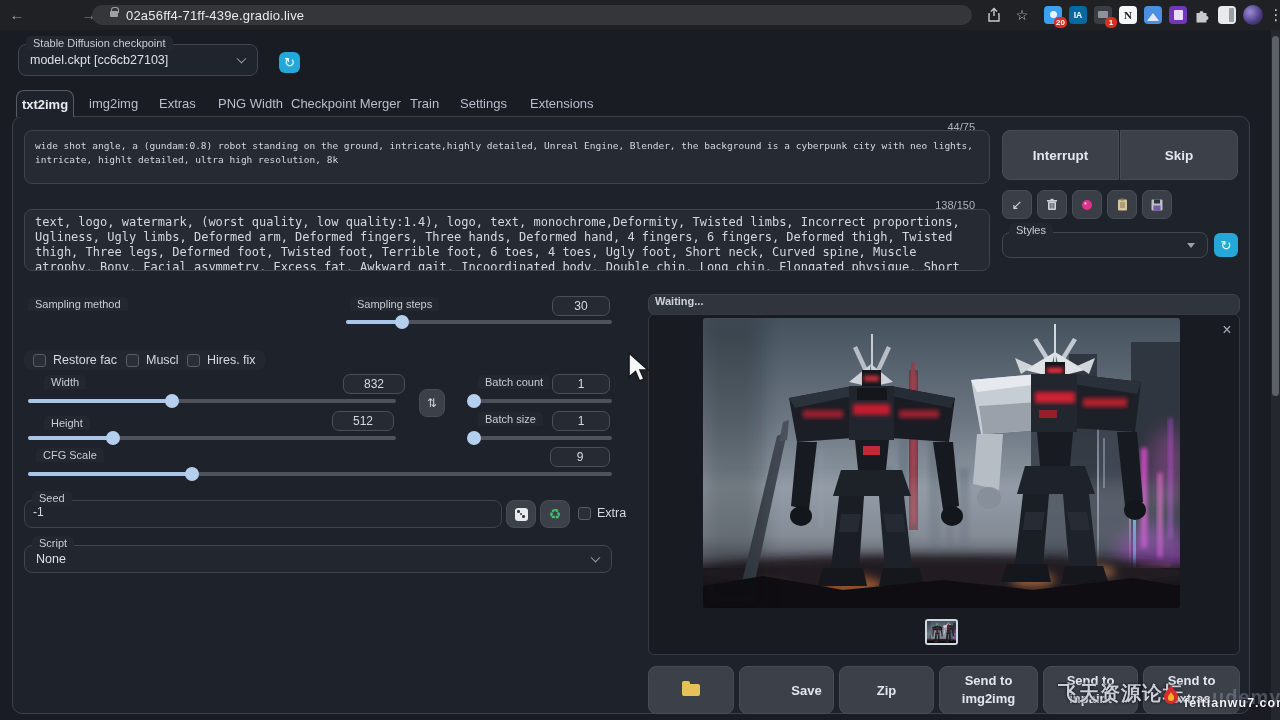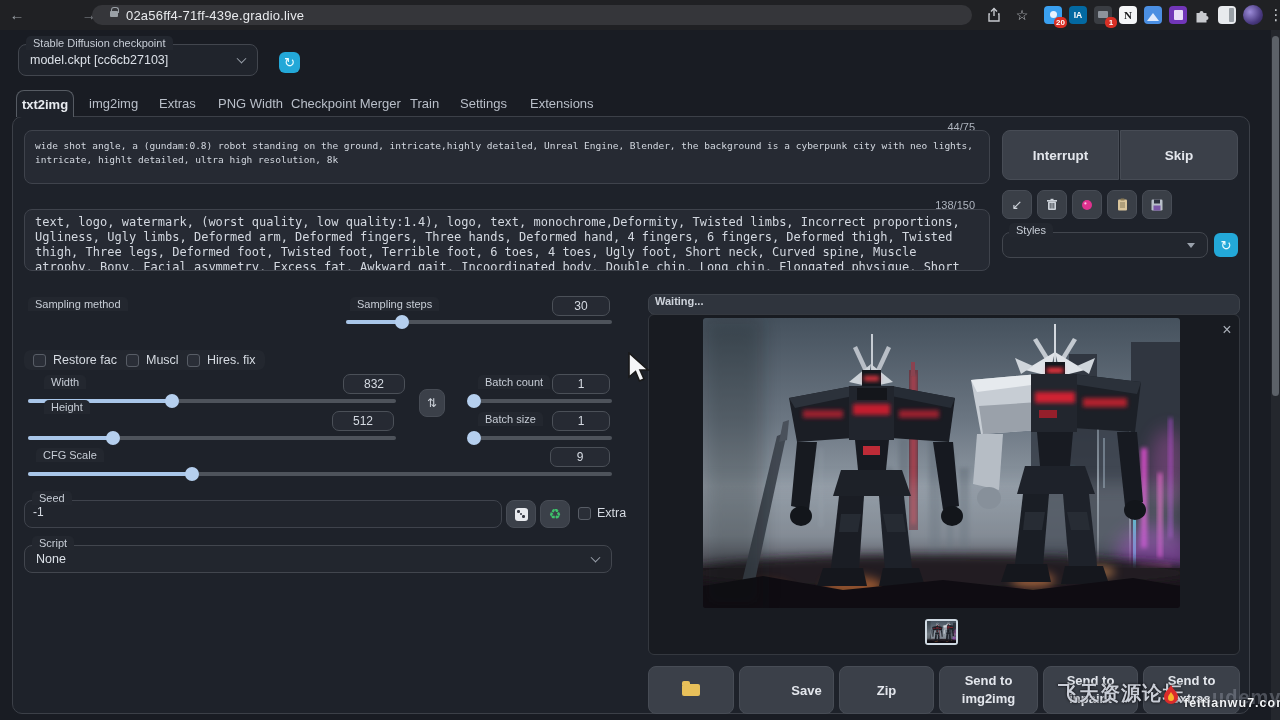--- a/index.html
+++ b/index.html
@@ -196,21 +196,21 @@
   <div class="slider" style="left:468px;top:394px;width:144px;">
     <div class="track"></div>
       <div class="fill" style="width:4%;"></div>
       <div class="knob" style="left:4%;"></div>
   </div>
 
   <div class="graybtn" style="left:419px;top:389px;width:26px;height:28px;font-size:12px;font-weight:400;color:#cfd4db;">
       <span>⇅</span>
     </div>
 
-  <span class="fieldtag" style="left:44px;top:400px;text-align:right;">Height</span>
+  <span class="fieldtag" style="left:44px;top:416px;text-align:right;">Height</span>
   <div class="numbox" style="left:332px;top:411px;width:62px;height:20px;">512</div>
   <div class="slider" style="left:28px;top:431px;width:368px;">
     <div class="track"></div>
       <div class="fill" style="width:23%;"></div>
       <div class="knob" style="left:23%;"></div>
   </div>
 
   <span class="fieldtag" style="left:478px;top:412px;">Batch size</span>
   <div class="numbox" style="left:552px;top:411px;width:58px;height:20px;">1</div>
   <div class="slider" style="left:468px;top:431px;width:144px;">

